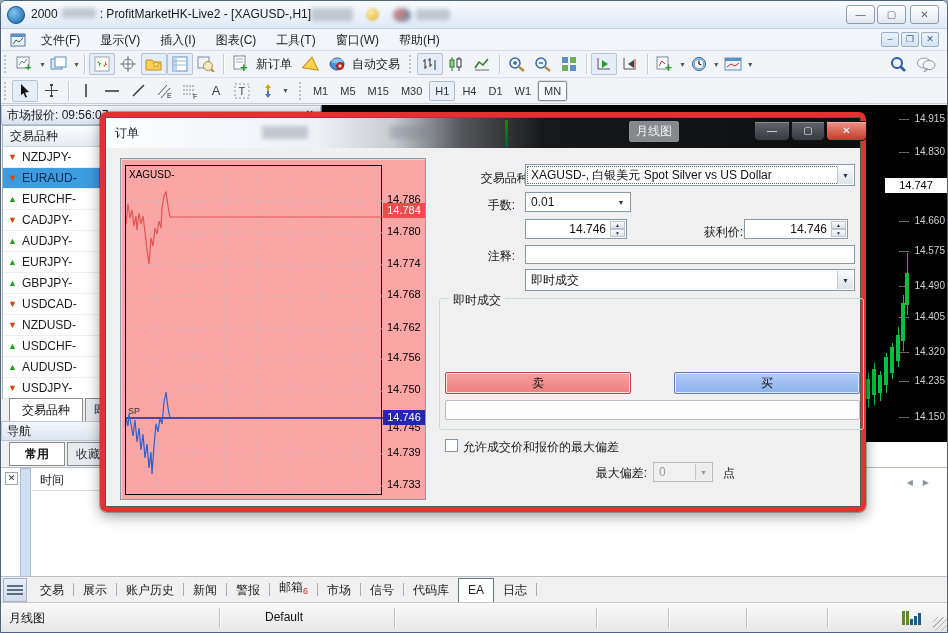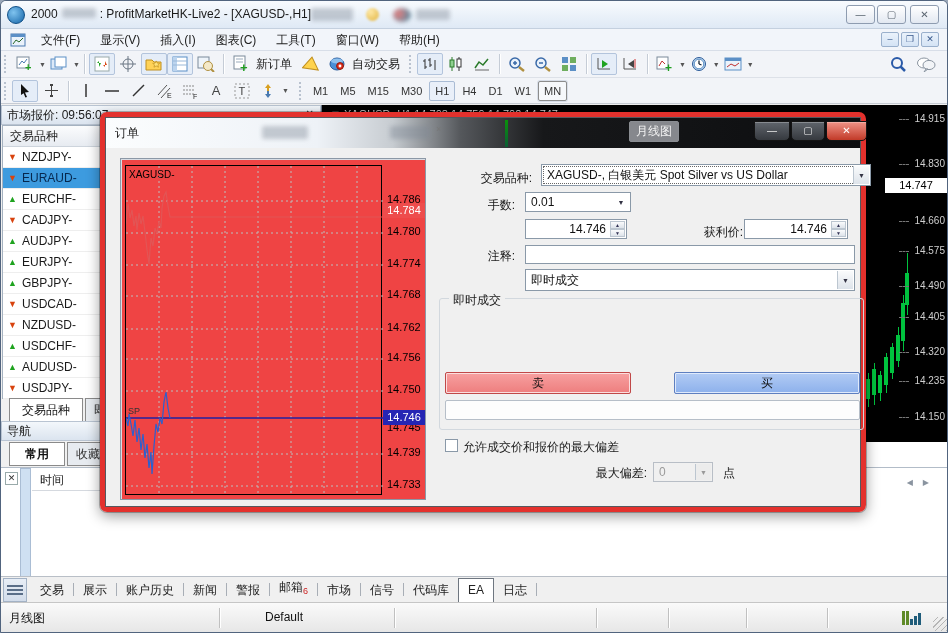--- a/index.html
+++ b/index.html
@@ -87,21 +87,21 @@
   .dlg-title{position:absolute;left:0;top:0;right:0;height:30px;
     background:linear-gradient(90deg,#fbfdfe 0%,#eef2f7 28%,#c7ccd1 38%,#55585c 47%,#17181a 58%,#0c0d0f 100%);}
   .dlg-title .txt{position:absolute;left:9px;top:7px;font-size:12px;color:#1a1a1a;}
   .dlg-btn{position:absolute;top:3px;height:20px;border:1px solid #141414;border-radius:0 0 5px 5px;
     background:linear-gradient(rgba(110,116,124,.85),rgba(58,62,68,.9));color:#e8e8e8;display:flex;
     align-items:center;justify-content:center;font-size:10px;line-height:1;box-shadow:inset 0 1px 0 rgba(255,255,255,.25);}
   .dlg-btn.close{background:linear-gradient(#ef9286,#c23a28);color:#fff;font-weight:bold;}
   .greenstreak{position:absolute;left:399px;top:2px;width:3px;height:27px;
     background:linear-gradient(#0a0,#063);opacity:.8;}
   
-  .tick-panel{position:absolute;left:14px;top:40px;width:306px;height:342px;background:#ef4444;
+  .tick-panel{position:absolute;left:14px;top:40px;width:306px;height:342px;background:#fca5a5;
     border:1px solid #8c98a6;box-shadow:inset 1px 1px 0 #d8dde4;}
   .tick-plot{position:absolute;left:4px;top:6px;width:257px;height:330px;border:1px solid #000;}
   .tk-label{position:absolute;left:266px;font-size:11px;color:#000;white-space:nowrap;}
   .tk-badge{position:absolute;left:262px;width:42px;height:15px;color:#fff;font-size:11px;
     text-align:center;line-height:15px;}
   
   .flabel{position:absolute;font-size:12px;color:#1a1a1a;text-align:right;}
   .combo{position:absolute;background:#fff;border:1px solid #8a99a8;font-size:12px;color:#111;
     display:flex;align-items:center;padding:0 20px 0 5px;white-space:nowrap;overflow:hidden;}
   .combo .dd{position:absolute;right:1px;top:1px;bottom:1px;width:16px;
@@ -503,41 +503,40 @@
 
   <div class="abs" style="left:0;top:420px;width:320px;height:46px;">
     <div class="panel-head" style="position:absolute;left:0;top:0;width:320px;height:20px;">
         <span>导航</span>
       </div>
     <div class="side-tab" style="left:8px;top:21px;width:56px;height:24px;border-bottom:1px solid #8a8a8a;font-weight:bold;">常用</div>
     <div class="side-tab inactive" style="left:66px;top:21px;width:64px;height:24px;border-bottom:1px solid #8a8a8a;overflow:hidden;justify-content:flex-start;padding-left:8px;">收藏夹</div>
   </div>
 
   <div class="main-chart">
-    <div class="mc-title">▼ <span>XAGUSD-,H1  14.708 14.759 14.702 14.747</span></div>
 
     <div class="cndl" style="left:546px;top:268px;width:1px;height:34px;"></div>
     <div class="cndl" style="left:544px;top:274px;width:4px;height:20px;"></div>
     <div class="cndl" style="left:552px;top:258px;width:1px;height:42px;"></div>
     <div class="cndl" style="left:550px;top:264px;width:4px;height:26px;"></div>
     <div class="cndl" style="left:558px;top:266px;width:1px;height:30px;"></div>
     <div class="cndl" style="left:556px;top:270px;width:4px;height:18px;"></div>
     <div class="cndl" style="left:564px;top:248px;width:1px;height:40px;"></div>
     <div class="cndl" style="left:562px;top:252px;width:4px;height:28px;"></div>
     <div class="cndl" style="left:570px;top:238px;width:1px;height:36px;"></div>
     <div class="cndl" style="left:568px;top:242px;width:4px;height:26px;"></div>
     <div class="cndl" style="left:576px;top:222px;width:1px;height:40px;"></div>
     <div class="cndl" style="left:574px;top:230px;width:4px;height:26px;"></div>
     <div class="cndl" style="left:581px;top:190px;width:1px;height:56px;"></div>
     <div class="cndl" style="left:579px;top:198px;width:4px;height:38px;"></div>
     <div class="cndl" style="left:585px;top:148px;width:1px;height:62px;"></div>
     <div class="cndl" style="left:583px;top:168px;width:4px;height:32px;"></div>
 
     <div class="ps-label" style="top:8px;"><span class="dash"></span><span>14.915</span></div>
-    <div class="ps-label" style="top:53px;text-align:center;"><span class="dash"></span><span>14.830</span></div>
+    <div class="ps-label" style="top:41px;text-align:center;"><span class="dash"></span><span>14.830</span></div>
     <div class="ps-current" style="top:73px;">14.747</div>
     <div class="ps-label" style="top:110px;"><span class="dash"></span><span>14.660</span></div>
     <div class="ps-label" style="top:140px;"><span class="dash"></span><span>14.575</span></div>
     <div class="ps-label" style="top:175px;"><span class="dash"></span><span>14.490</span></div>
     <div class="ps-label" style="top:206px;"><span class="dash"></span><span>14.405</span></div>
     <div class="ps-label" style="top:241px;"><span class="dash"></span><span>14.320</span></div>
     <div class="ps-label" style="top:270px;"><span class="dash"></span><span>14.235</span></div>
     <div class="ps-label" style="top:306px;"><span class="dash"></span><span>14.150</span></div>
     <div class="ps-label" style="top:321px;right:86px;"><span>3:00</span></div>
   </div>
@@ -602,21 +601,21 @@
         <div class="tk-label" style="top:162px;">14.762</div>
         <div class="tk-label" style="top:192px;">14.756</div>
         <div class="tk-label" style="top:224px;">14.750</div>
         <div class="tk-label" style="top:262px;">14.745</div>
         <div class="tk-badge" style="top:251px;background:#2525b4;">14.746</div>
         <div class="tk-label" style="top:287px;">14.739</div>
         <div class="tk-label" style="top:319px;">14.733</div>
       </div>
 
       <div class="flabel" style="left:266px;top:52px;width:160px;">交易品种:</div>
-      <div class="combo focus" style="left:419px;top:46px;width:330px;height:22px;margin-left:16px;">
+      <div class="combo focus" style="left:419px;top:46px;width:330px;height:22px;">
           <span>XAGUSD-, 白银美元 Spot Silver vs US Dollar</span>
           <span class="dd">▼</span>
         </div>
 
       <div class="flabel" style="left:249px;top:79px;width:160px;">手数:</div>
       <div class="combo" style="left:419px;top:74px;width:106px;height:20px;">
           <span>0.01</span>
           <span class="dd" style="background:none;border:none;">▼</span>
         </div>
 

